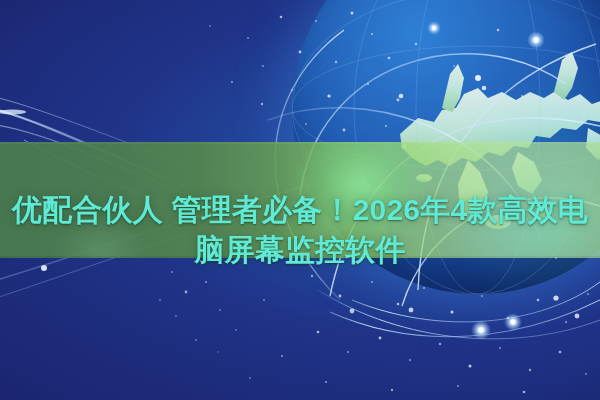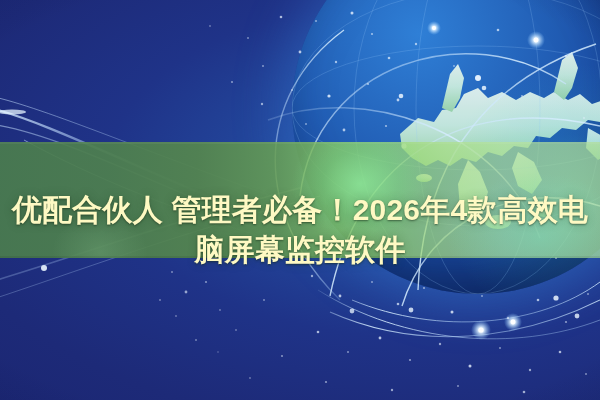--- a/index.html
+++ b/index.html
@@ -101,21 +101,21 @@
   .band-edge-top { top: 142px; background: rgba(255,255,255,.05); }
   .band-edge-bot { top: 256px; background: rgba(0,0,0,.07); }
 
   
   .title {
     position: absolute;
     left: 0;
     top: 150px;
     width: 600px;
     text-align: center;
-    color: #fef9c3;
+    color: #5eead4;
     font-size: 30px;
     font-weight: bold;
     line-height: 1.33;
     letter-spacing: .2px;
     text-shadow:
       0 1px 2px rgba(20,40,20,.55),
       0 0 10px rgba(30,60,30,.30);
     white-space: pre-line;
     padding: 0 6px;
     box-sizing: border-box;

